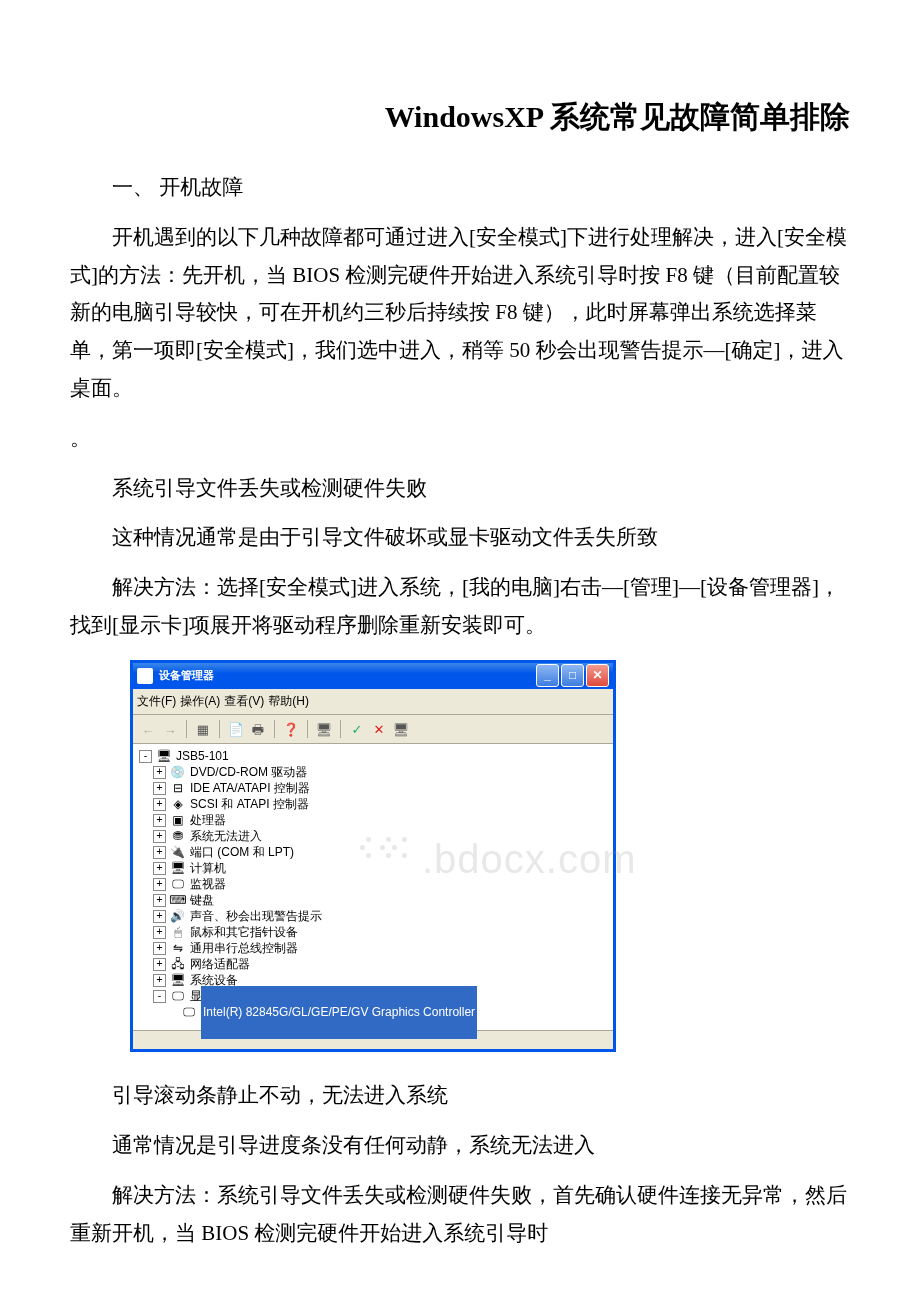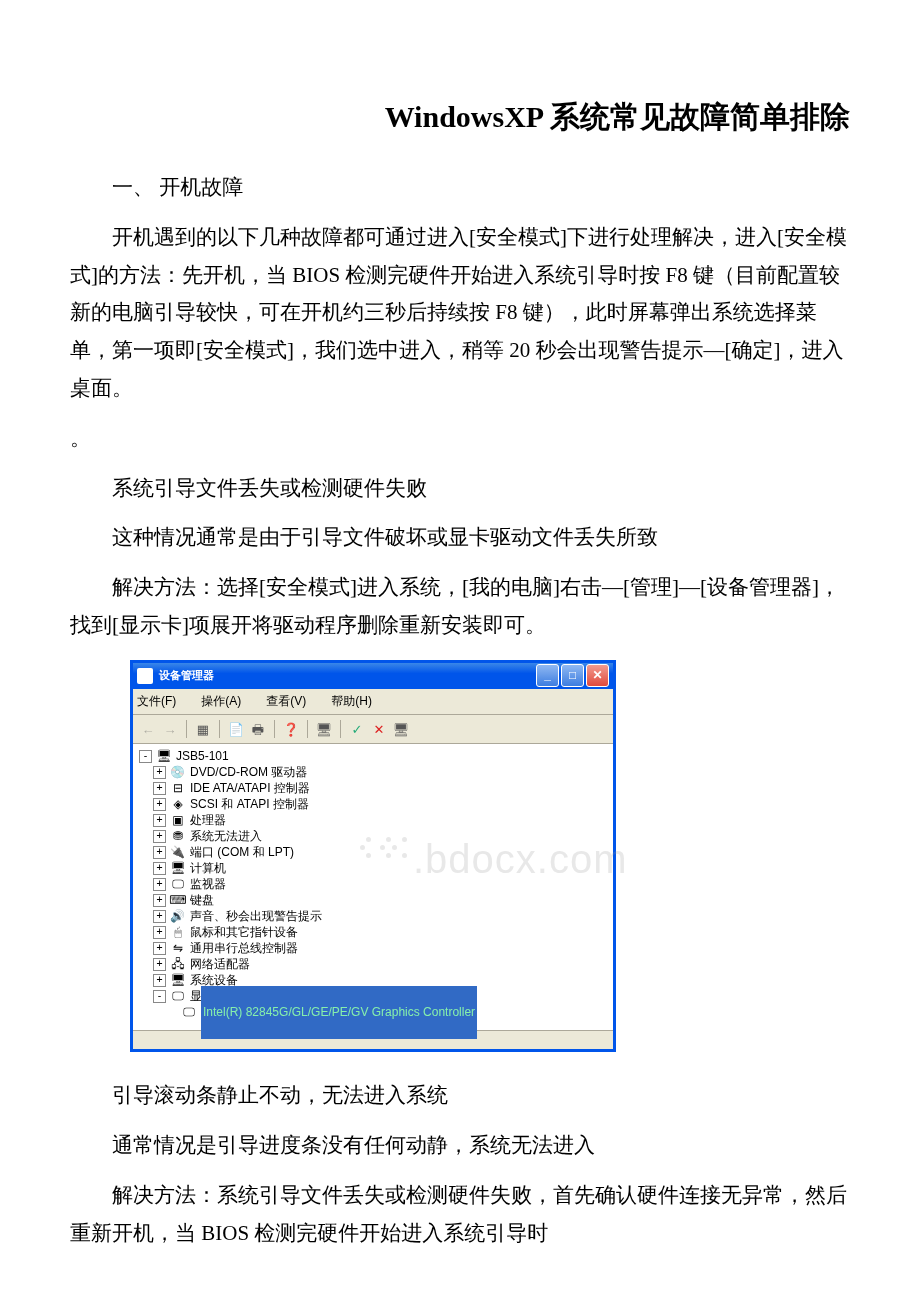--- a/index.html
+++ b/index.html
@@ -60,21 +60,21 @@
     font-weight: bold; font-size: 12px;
     cursor: pointer;
   }
   .winbtn.min, .winbtn.max { background: linear-gradient(#8fb8f2,#3d7de0); color:#fff; }
   .winbtn.close { background: linear-gradient(#f29b8f,#e04a3d); color:#fff; }
   .menubar {
     background: #ece9d8;
     border-bottom: 1px solid #aca899;
     padding: 2px 4px;
     display: flex;
-    gap: 25px;
+    gap: 4px;
   }
   .menubar span { cursor: pointer; }
   .toolbar {
     background: #ece9d8;
     border-bottom: 1px solid #aca899;
     padding: 3px 6px;
     display: flex;
     align-items: center;
     gap: 4px;
     height: 22px;
@@ -114,31 +114,31 @@
   .indent1 { padding-left: 14px; }
   .indent2 { padding-left: 42px; }
   .node-icon {
     width: 16px; height: 14px;
     display: inline-flex; align-items: center; justify-content: center;
     margin-right: 4px;
     font-size: 12px;
   }
   .selected-label {
     background: #316ac5;
-    color: #86efac;
+    color: #ffffff;
     padding: 16px 2px;
   }
   .statusbar {
     background: #ece9d8;
     border-top: 1px solid #aca899;
     height: 18px;
   }
   .watermark {
     position: absolute;
-    top: 160px; left: 280px;
+    top: 160px; left: 289px;
     font-size: 40px;
     color: rgba(150,150,150,0.22);
     font-family: Arial, sans-serif;
     pointer-events: none;
     letter-spacing: 1px;
   }
   .watermark-dots {
     position: absolute;
     top: 172px; left: 225px;
     width: 52px; height: 28px;
@@ -146,21 +146,21 @@
   }
   .wd { position:absolute; width:5px; height:5px; border-radius:50%; background:rgba(150,150,150,0.22);}
 </style>
 </head>
 <body>
 
 <h1>WindowsXP 系统常见故障简单排除</h1>
 
 <p>一、 开机故障</p>
 
-<p>开机遇到的以下几种故障都可通过进入[安全模式]下进行处理解决，进入[安全模式]的方法：先开机，当 BIOS 检测完硬件开始进入系统引导时按 F8 键（目前配置较新的电脑引导较快，可在开机约三秒后持续按 F8 键），此时屏幕弹出系统选择菜单，第一项即[安全模式]，我们选中进入，稍等 20 秒会出现警告提示—[确定]，进入桌面。</p>
+<p>开机遇到的以下几种故障都可通过进入[安全模式]下进行处理解决，进入[安全模式]的方法：先开机，当 BIOS 检测完硬件开始进入系统引导时按 F8 键（目前配置较新的电脑引导较快，可在开机约三秒后持续按 F8 键），此时屏幕弹出系统选择菜单，第一项即[安全模式]，我们选中进入，稍等 50 秒会出现警告提示—[确定]，进入桌面。</p>
 <p class="no-indent">。</p>
 
 <p>系统引导文件丢失或检测硬件失败</p>
 <p>这种情况通常是由于引导文件破坏或显卡驱动文件丢失所致</p>
 <p>解决方法：选择[安全模式]进入系统，[我的电脑]右击—[管理]—[设备管理器]，找到[显示卡]项展开将驱动程序删除重新安装即可。</p>
 
 <div class="device-manager">
 
   <div class="watermark-dots">
     <span class="wd" style="top:2px;left:8px;"></span>

